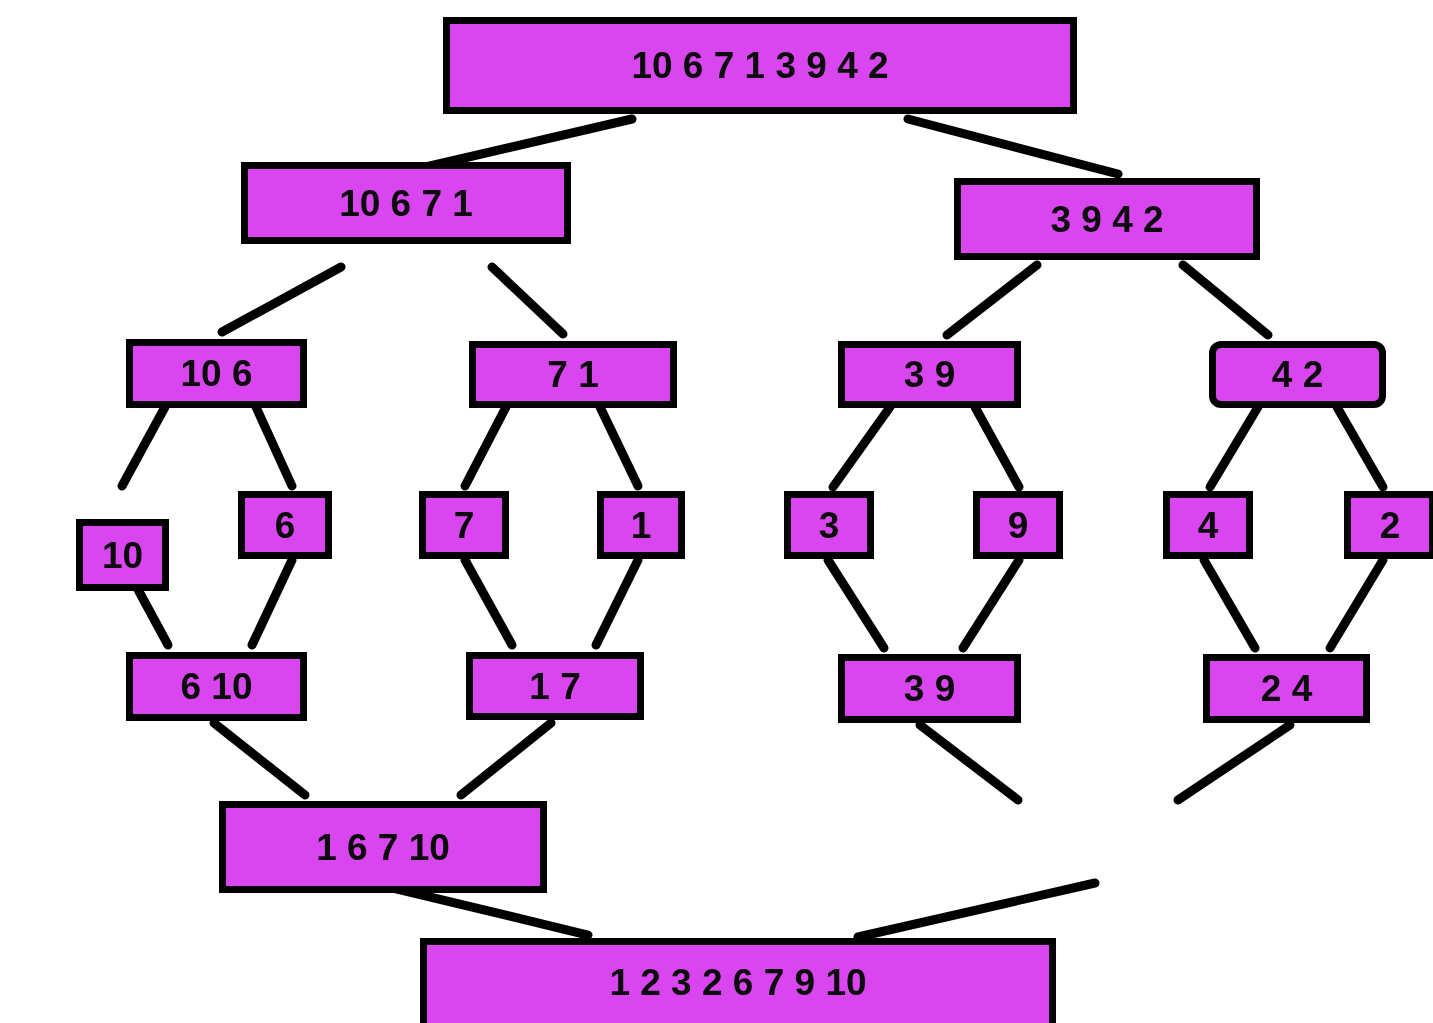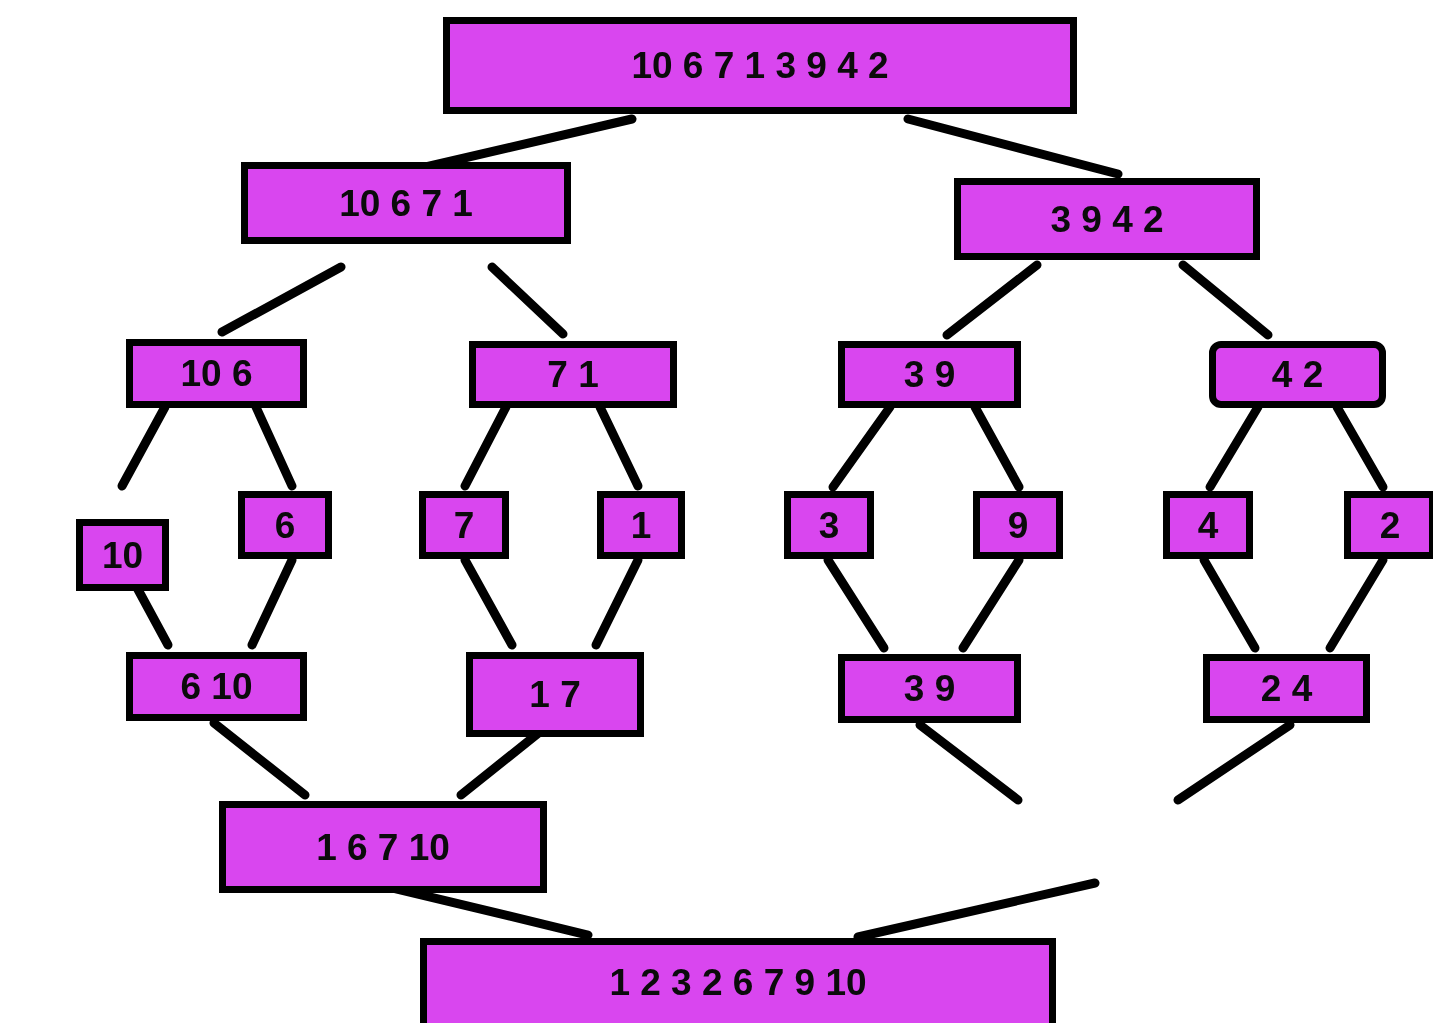--- a/index.html
+++ b/index.html
@@ -144,21 +144,21 @@
   <div class="node-box v-leaf" style="left:1163px; top:491px; width:90px; height:68px;">
     <span class="node-values">4</span>
   </div>
   <div class="node-box v-leaf" style="left:1344px; top:491px; width:92px; height:68px;">
     <span class="node-values">2</span>
   </div>
 
   <div class="node-box v-pair" style="left:126px; top:652px; width:181px; height:69px;">
     <span class="node-values">6  10</span>
   </div>
-  <div class="node-box v-pair" style="left:466px; top:652px; width:178px; height:85px;">
+  <div class="node-box v-pair" style="left:466px; top:652px; width:178px; height:68px;">
     <span class="node-values">1  7</span>
   </div>
   <div class="node-box v-pair" style="left:838px; top:654px; width:183px; height:69px;">
     <span class="node-values">3  9</span>
   </div>
   <div class="node-box v-pair" style="left:1203px; top:654px; width:167px; height:69px;">
     <span class="node-values">2  4</span>
   </div>
 
   <div class="node-box v-quad" style="left:219px; top:801px; width:328px; height:92px;">

